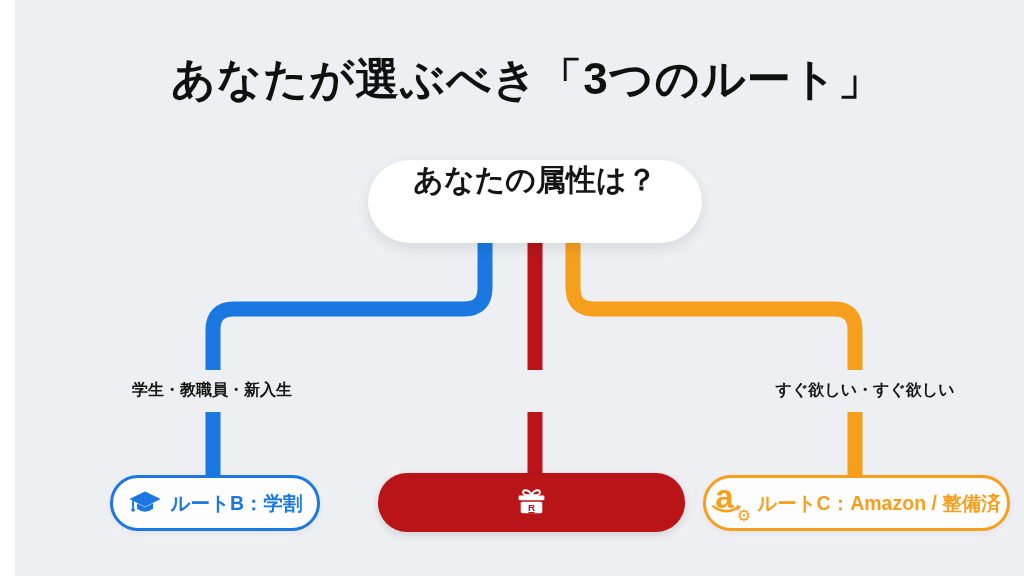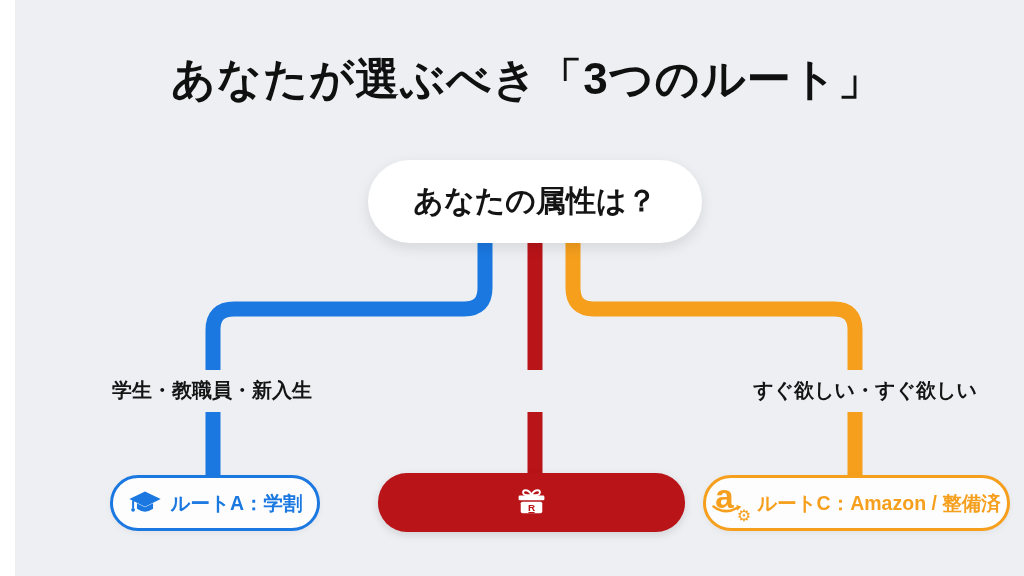--- a/index.html
+++ b/index.html
@@ -27,31 +27,31 @@
     position:absolute;top:0;left:0;
     z-index:1;
   }
   .decision-node{
     position:absolute;
     left:353px;top:160px;
     width:334px;height:83px;
     background:#ffffff;
     border-radius:42px;
     box-shadow:0 5px 14px rgba(0,0,0,0.10);
-    display:flex;align-items:center;justify-content:center;
+    display:flex;justify-content:center;
     z-index:2;
   }
   .decision-node .q{
     font-size:30px;font-weight:bold;color:#141414;
   }
   .cond{
     position:absolute;
     top:390px;
     transform:translate(-50%,-50%);
-    font-size:20px;font-weight:bold;color:#141414;
+    font-size:16px;font-weight:bold;color:#141414;
     white-space:nowrap;
     z-index:2;
   }
   .route-box{
     position:absolute;
     display:flex;align-items:center;justify-content:center;
     gap:9px;
     border-radius:29px;
     font-size:19.5px;font-weight:bold;
     white-space:nowrap;
@@ -104,21 +104,21 @@
     <span class="icon-wrap">
       <svg viewBox="0 0 38 30" width="34" height="27">
         <g fill="#1a78e0">
           <path d="M19 1.5 L36.5 10 L19 18.5 L1.5 10 Z"></path>
           <path d="M10 14.8 V21 Q19 27.3 28 21 V14.8 L19 19.2 Z"></path>
           <rect x="4.6" y="11" width="2.2" height="9.5" rx="1.1"></rect>
           <circle cx="5.7" cy="22" r="2.1"></circle>
         </g>
       </svg>
     </span>
-    <span>ルートA：学割</span>
+    <span>ルートB：学割</span>
   </div>
 
   <div class="route-box filled" style="left: 363px; top: 473px; width: 307px; height: 59px; background-color: rgb(185, 20, 24); color: rgb(255, 255, 255);">
     <span class="icon-wrap">
       <svg viewBox="0 0 36 36" width="31" height="31">
         <path d="M18 9 C14 1.5 6.5 3 8.5 7.5 C9.8 10.2 14.5 9.8 18 9 Z" fill="none" stroke="#ffffff" stroke-width="2.2"></path>
         <path d="M18 9 C22 1.5 29.5 3 27.5 7.5 C26.2 10.2 21.5 9.8 18 9 Z" fill="none" stroke="#ffffff" stroke-width="2.2"></path>
         <rect x="3" y="10" width="30" height="5.5" rx="1.5" fill="#ffffff"></rect>
         <rect x="5.5" y="17" width="25" height="13.5" rx="2" fill="#ffffff"></rect>
         <text x="18" y="27.8" text-anchor="middle" font-size="11.5" font-weight="bold" font-family="Liberation Sans, DejaVu Sans, sans-serif" fill="#b91418">R</text>

